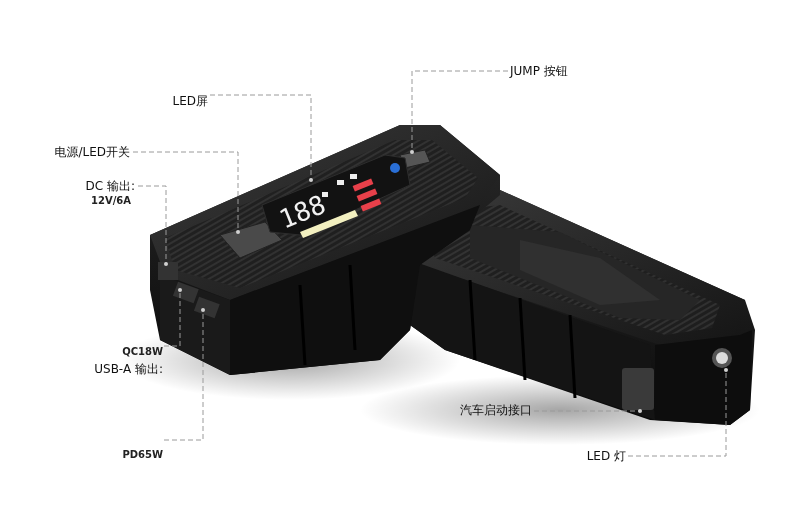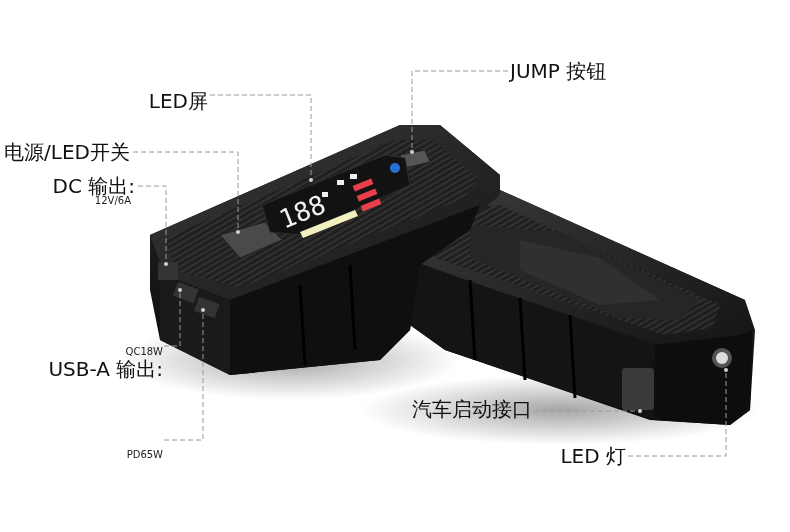--- a/index.html
+++ b/index.html
@@ -1,19 +1,19 @@
 <!DOCTYPE html>
 <html><head>
 <meta charset="utf-8">
 <style>
   html,body{margin:0;padding:0;background:#fff;}
   body{width:790px;height:532px;position:relative;overflow:hidden;font-family:"DejaVu Sans","Liberation Sans",sans-serif;color:#111;}
   .stage{position:absolute;left:0;top:0;width:790px;height:532px;}
-  .label{position:absolute;white-space:nowrap;font-size:20px;line-height:16px;color:#111;}
-  .sub{position:absolute;white-space:nowrap;font-size:10px;line-height:11px;color:#222;}
+  .label{position:absolute;white-space:nowrap;font-size:12px;line-height:16px;color:#111;}
+  .sub{position:absolute;white-space:nowrap;font-size:10px;line-height:11px;color:#222;font-weight:bold;}
   .r{text-align:right;}
   svg{position:absolute;left:0;top:0;}
 </style>
 </head>
 <body>
 
 <div class="stage">
 
 <svg width="790" height="532" viewBox="0 0 790 532">
   <defs>

